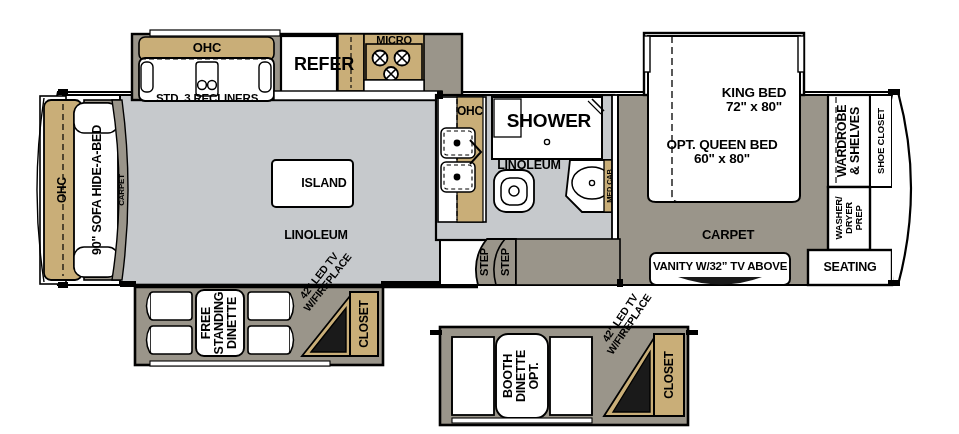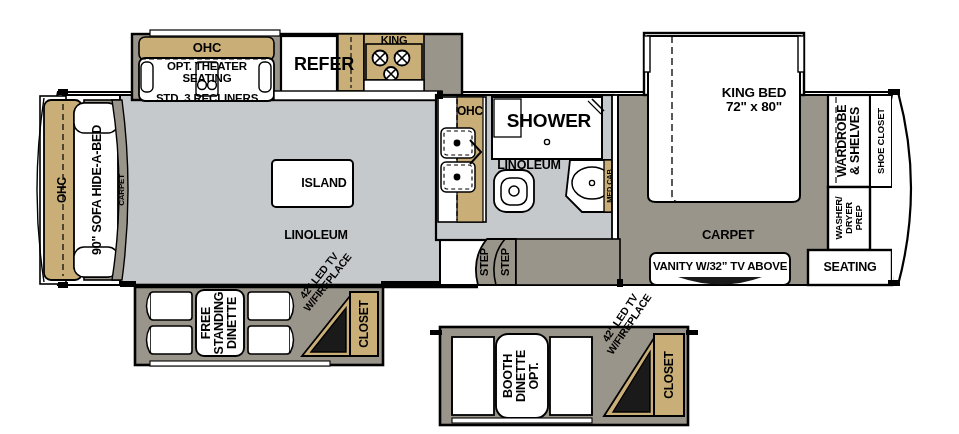--- a/index.html
+++ b/index.html
@@ -274,40 +274,40 @@
     <line x1="136" y1="287" x2="440" y2="287" stroke="#000" stroke-width="2.4"></line>
     <line x1="440" y1="287" x2="478" y2="287" stroke="#000" stroke-width="2.4"></line>
   </g>
 </svg>
 
 <div class="lbl rot" style="left:62px;top:190px;font-size:12px;">OHC</div>
 <div class="lbl rot" style="left:98px;top:190px;font-size:12.5px;">90" SOFA HIDE-A-BED</div>
 <div class="lbl rot" style="left:122px;top:190px;font-size:8px;">CARPET</div>
 
 <div class="lbl ctr" style="left:207px;top:48px;font-size:13px;">OHC</div>
-<div class="lbl ctr" style="left:207px;top:72px;font-size:11.5px;">OPT. THEATER
-SEATING</div>
 <div class="lbl ctr" style="left:207px;top:98px;font-size:11.5px;">STD. 3 RECLINERS</div>
 
 <div class="lbl ctr" style="left:324px;top:64px;font-size:18px;">REFER</div>
-<div class="lbl ctr" style="left:394px;top:41px;font-size:11px;">KING</div>
+<div class="lbl ctr" style="left:394px;top:41px;font-size:11px;">MICRO</div>
 
 <div class="lbl ctr" style="left:312px;top:184px;font-size:12.5px;margin-left:12px;">ISLAND</div>
 <div class="lbl ctr" style="left:316px;top:236px;font-size:12.5px;">LINOLEUM</div>
 
 <div class="lbl ctr" style="left:470px;top:111px;font-size:12px;">OHC</div>
 <div class="lbl ctr" style="left:549px;top:121px;font-size:19px;">SHOWER</div>
 <div class="lbl ctr" style="left:529px;top:166px;font-size:12.5px;">LINOLEUM</div>
 <div class="lbl rot" style="left:610px;top:186px;font-size:7.5px;">MED CAB</div>
 
 <div class="lbl rot" style="left:485px;top:262px;font-size:11px;">STEP</div>
 <div class="lbl rot" style="left:506px;top:262px;font-size:11px;">STEP</div>
 
 <div class="lbl ctr" style="left:722px;top:100px;font-size:13.5px;margin-left:32px;">KING BED
 72" x 80"</div>
+<div class="lbl ctr" style="left:722px;top:152px;font-size:13.5px;">OPT. QUEEN BED
+60" x 80"</div>
 <div class="lbl ctr" style="left:728px;top:235px;font-size:13px;">CARPET</div>
 <div class="lbl ctr" style="left:720px;top:266px;font-size:11.5px;text-align:center;">VANITY W/32” TV ABOVE</div>
 
 <div class="lbl rot" style="left:849px;top:141px;font-size:12.5px;">WARDROBE
 &amp; SHELVES</div>
 <div class="lbl rot" style="left:881px;top:141px;font-size:9.5px;">SHOE CLOSET</div>
 <div class="lbl rot" style="left:849px;top:218px;font-size:9.5px;">WASHER/
 DRYER
 PREP</div>
 <div class="lbl ctr" style="left:850px;top:268px;font-size:12.5px;">SEATING</div>

